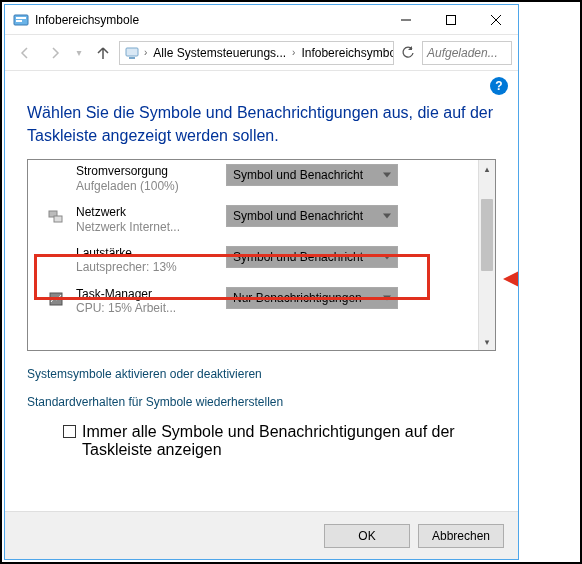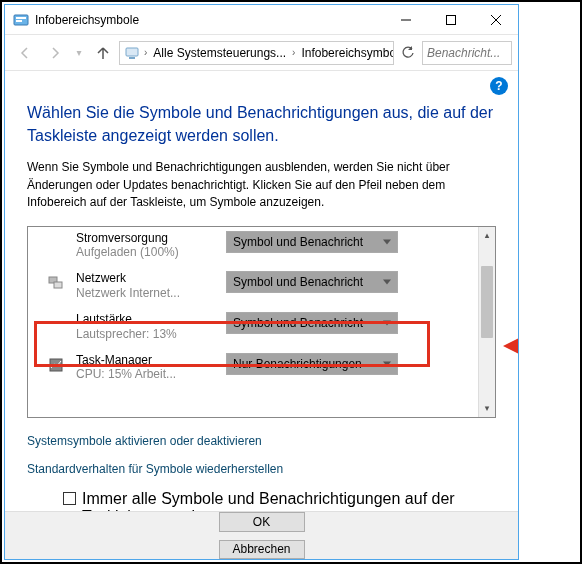--- a/index.html
+++ b/index.html
@@ -42,21 +42,21 @@
 
   .highlight { position: absolute; border: 3px solid #e1301e; pointer-events: none; left: 6px; top: 94px; width: 396px; height: 46px; }
   .arrow { position: absolute; right: -84px; top: 108px; width: 76px; height: 22px; pointer-events: none; }
   .arrow-head { position: absolute; left: 0; top: 0; width: 0; height: 0; border-top: 11px solid transparent; border-bottom: 11px solid transparent; border-right: 22px solid #e1301e; }
 
   .links { margin: 16px 0 0 0; }
   .link { color: #0c4a6e; font-size: 12px; margin: 0 0 14px 0; display: block; }
   .chk-row { display: flex; align-items: flex-start; font-size: 16px; margin: 6px 0 0 0; padding-left: 36px; }
   .chk { width: 13px; height: 13px; border: 1px solid #333; margin: 2px 6px 0 0; flex-shrink: 0; background: #fff; }
 
-  .footer { height: 48px; border-top: 1px solid #dfdfdf; background: #f0f0f0; display: flex; align-items: center; justify-content: flex-end; padding: 0 14px; gap: 8px; flex-direction: column; }
+  .footer { height: 48px; border-top: 1px solid #dfdfdf; background: #f0f0f0; display: flex; align-items: center; justify-content: flex-end; padding: 0 14px; gap: 8px; }
   .btn { min-width: 86px; height: 24px; border: 1px solid #adadad; background: #e1e1e1; font-size: 12px; display: flex; align-items: center; justify-content: center; padding: 0 12px; }
 
   .pc-icon svg, .title-icon svg, .row-icon svg { display: block; }
 </style>
 </head>
 <body>
 
 <div class="frame">
 <div class="window">
 
@@ -117,28 +117,27 @@
       <span class="seg">Infobereichsymbole</span>
       <span class="drop">⌄</span>
     </div>
     <div class="refresh">
       <svg width="14" height="14" viewBox="0 0 14 14">
             <path d="M11 3 A5 5 0 1 0 12 7" fill="none" stroke="#555" stroke-width="1.3"></path>
             <path d="M11 0 L11 4 L7 4 Z" fill="#555"></path>
           </svg>
     </div>
     <div class="search">
-      <span>Benachricht...</span>
+      <span>Aufgeladen...</span>
     </div>
   </div>
 
   <div class="content">
     <div class="help">?</div>
     <h1>Wählen Sie die Symbole und Benachrichtigungen aus, die auf der Taskleiste angezeigt werden sollen.</h1>
-    <p class="desc">Wenn Sie Symbole und Benachrichtigungen ausblenden, werden Sie nicht über Änderungen oder Updates benachrichtigt. Klicken Sie auf den Pfeil neben dem Infobereich auf der Taskleiste, um Symbole anzuzeigen.</p>
 
     <div class="listbox">
       <div class="listinner">
         <div class="row" style="padding-top:0">
           <div class="row-icon" style="visibility:hidden"></div>
           <div class="row-labels">
             <div class="row-name">Stromversorgung</div>
             <div class="row-sub">Aufgeladen (100%)</div>
           </div>
           <div class="row-select">

